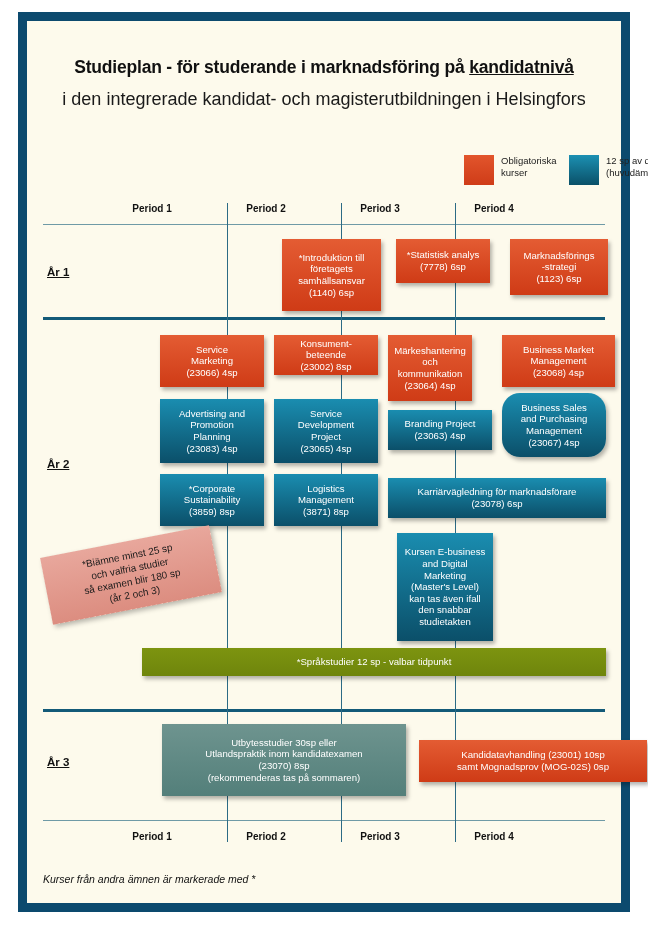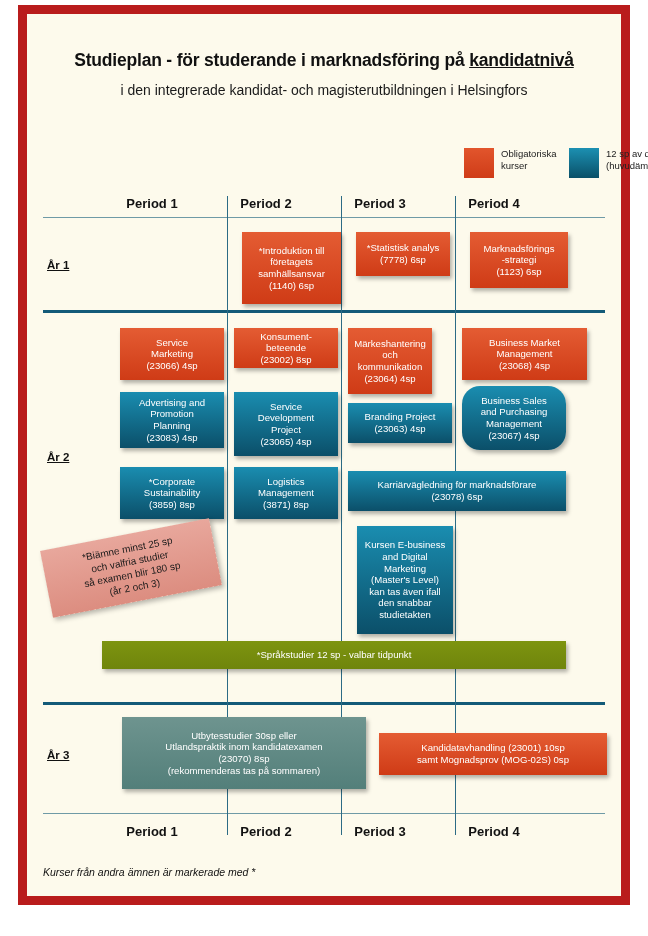--- a/index.html
+++ b/index.html
@@ -3,69 +3,70 @@
 <meta charset="utf-8">
 <style>
   html,body{margin:0;padding:0;}
   body{
     width:648px;height:936px;
     background:#ffffff;
     font-family:"Liberation Sans", sans-serif;
     overflow:hidden;
   }
   #frame{
-    position:absolute;left:18px;top:5px;
+    position:absolute;left:18px;top:12px;
     width:612px;height:900px;
-    border:9px solid #b91c1c;
+    border:9px solid #0c4a6e;
     background:#fdfaec;
     box-sizing:border-box;
   }
   #canvas{
     position:absolute;left:0;top:0;width:594px;height:882px;
   }
   .abs{position:absolute;}
 
   
   .title{
     left:0;top:36px;width:594px;text-align:center;
     font-size:17.5px;font-weight:bold;color:#111;letter-spacing:-0.2px;
   }
   .title u{text-decoration:underline;}
   .subtitle{
     left:0;top:68px;width:594px;text-align:center;
-    font-size:14px;color:#1a1a1a;
+    font-size:18px;color:#1a1a1a;
   }
   .subtitle2{
     left:0;top:96px;width:594px;text-align:center;
     font-size:13.5px;color:#1a1a1a;
   }
 
   
   .legend-sw{width:30px;height:30px;}
   .legend-sw.orange{background:linear-gradient(to bottom,#e2552c,#cf3c18);}
   .legend-sw.teal{background:linear-gradient(to bottom,#1c90b2,#0a5068);}
   .legend-txt{font-size:9.5px;color:#222;line-height:11.5px;}
 
   
   .hrule{background:#6f9aa6;height:1px;}
   .hrule.thick{background:#135a78;height:2.5px;}
   .vrule{background:#2c6b85;width:1.3px;}
 
   
-  .period{font-size:13px;font-weight:bold;color:#111;text-align:center;width:114px;}
+  .period{font-size:10px;font-weight:bold;color:#111;text-align:center;width:114px;}
   .yearlbl{font-size:11.5px;font-weight:bold;color:#111;text-decoration:underline;}
 
   
   .box{
     box-sizing:border-box;
     display:flex;align-items:center;justify-content:center;
     text-align:center;color:#fff;
     font-size:9.6px;line-height:11.6px;
     padding:2px 3px;
     box-shadow:2px 3px 4px rgba(0,0,0,0.30);
+    margin-left:40px;
   }
   .box.orange{background:linear-gradient(to bottom,#e45c33,#cf3b16);}
   .box.teal{background:linear-gradient(to bottom,#1a8db0,#0b4f69);}
   .box.green{background:linear-gradient(to bottom,#7d9410,#6f850c);color:#fff;}
   .box.grey{background:linear-gradient(to bottom,#6e948f,#537f7a);}
 
   
   .note{
     box-sizing:border-box;
     width:172px;height:68px;
@@ -126,21 +127,21 @@
 (7778) 6sp</div>
     <div class="abs box orange" style="left:443px;top:218px;width:98px;height:56px;white-space:pre-line;">Marknadsförings
 -strategi
 (1123) 6sp</div>
 
     <div class="abs yearlbl" style="left:20px;top:437px;">År 2</div>
 
     <div class="abs box orange" style="left:93px;top:314px;width:104px;height:52px;white-space:pre-line;">Service
 Marketing
 (23066) 4sp</div>
-    <div class="abs box teal" style="left:93px;top:378px;width:104px;height:56px;white-space:pre-line;">Advertising and
+    <div class="abs box teal" style="left:93px;top:378px;width:104px;height:64px;white-space:pre-line;">Advertising and
 Promotion
 Planning
 (23083) 4sp</div>
     <div class="abs box teal" style="left:93px;top:453px;width:104px;height:52px;white-space:pre-line;">*Corporate
 Sustainability
 (3859) 8sp</div>
 
     <div class="abs box orange" style="left:207px;top:314px;width:104px;height:40px;white-space:pre-line;">Konsument-
 beteende
 (23002) 8sp</div>
@@ -152,21 +153,21 @@
 Management
 (3871) 8sp</div>
 
     <div class="abs box orange" style="left:321px;top:314px;width:84px;height:66px;white-space:pre-line;">Märkeshantering
 och
 kommunikation
 (23064) 4sp</div>
     <div class="abs box teal" style="left:321px;top:389px;width:104px;height:40px;white-space:pre-line;">Branding Project
 (23063) 4sp</div>
 
-    <div class="abs box orange" style="left:435px;top:314px;width:125px;height:52px;white-space:pre-line;">Business Market
+    <div class="abs box orange" style="left:435px;top:314px;width:113px;height:52px;white-space:pre-line;">Business Market
 Management
 (23068) 4sp</div>
     <div class="abs box teal" style="left:435px;top:372px;width:104px;height:64px;white-space:pre-line;border-radius:18px;">Business Sales
 and Purchasing
 Management
 (23067) 4sp</div>
 
     <div class="abs box teal" style="left:321px;top:457px;width:218px;height:40px;white-space:pre-line;">Karriärvägledning  för marknadsförare
 (23078) 6sp</div>
 

